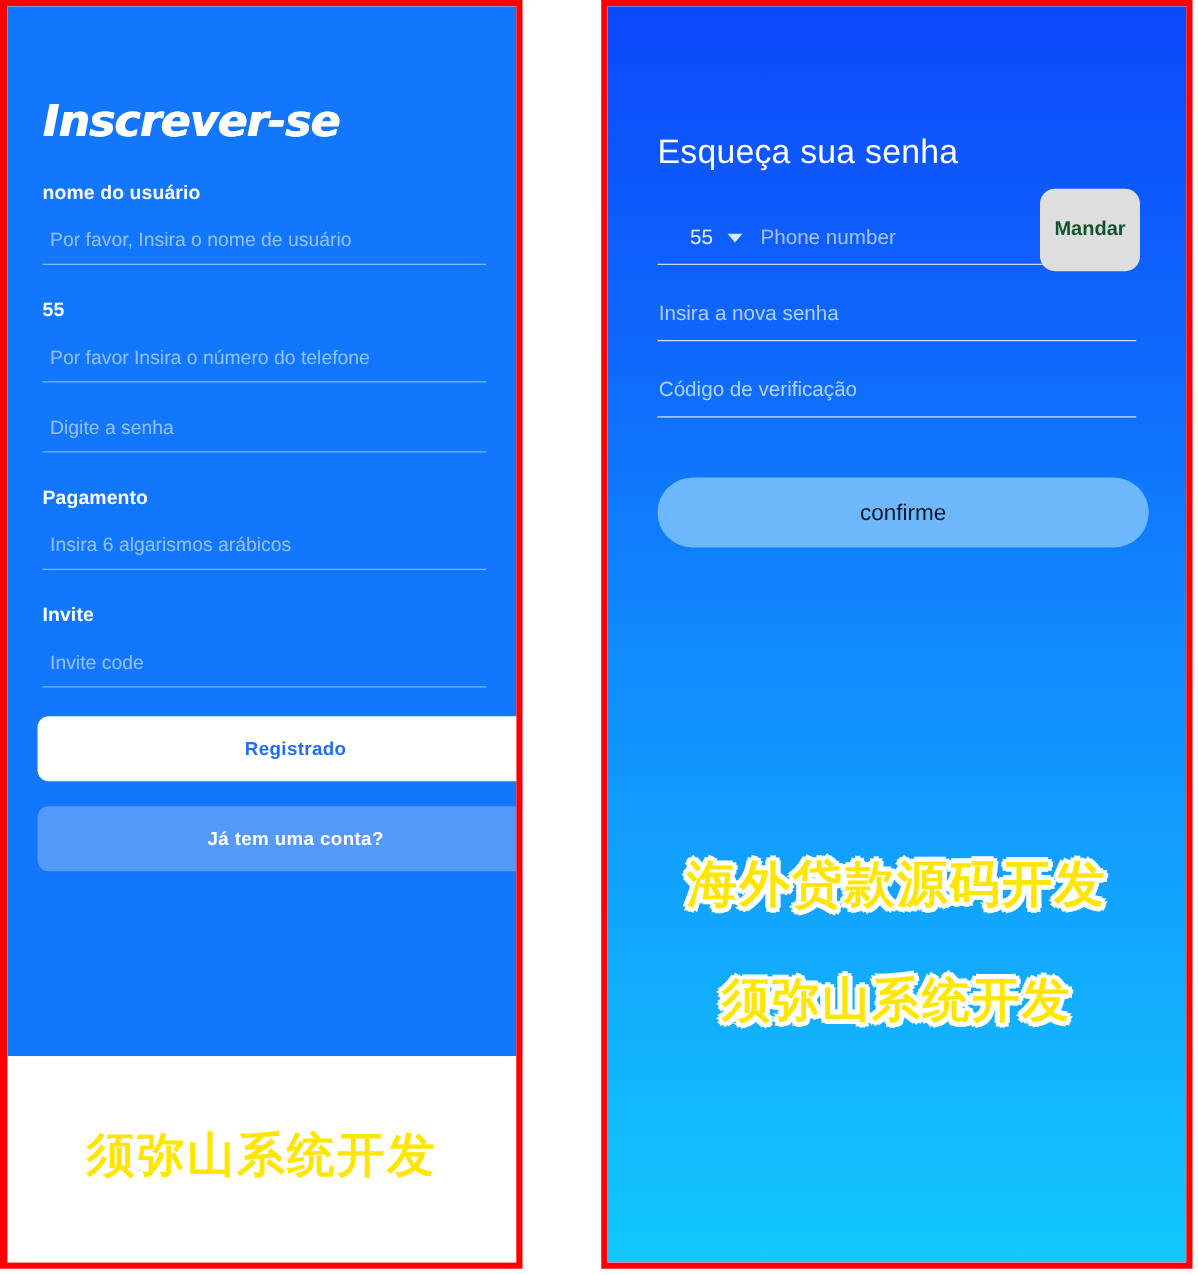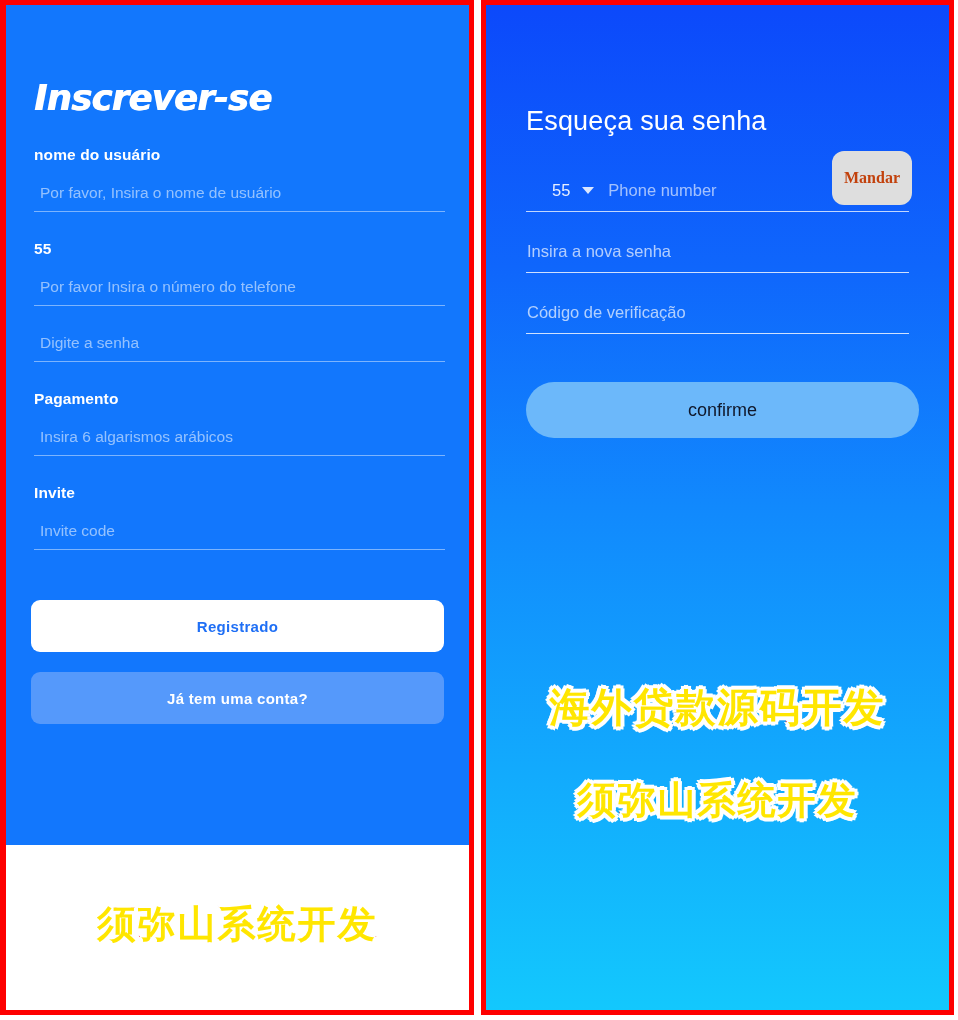--- a/index.html
+++ b/index.html
@@ -18,21 +18,21 @@
     width: 958px;
     height: 1020px;
     background: #ffffff;
   }
 
   
   .left-frame {
     position: absolute;
     left: 0px;
     top: 0px;
-    width: 474px;
+    width: 418px;
     height: 1015px;
     border: 5px solid #fe0000;
     border-left-width: 6px;
     background: #ffffff;
     overflow: hidden;
   }
 
   .left-screen {
     position: absolute;
     left: 0px;
@@ -86,21 +86,21 @@
   .field-input::placeholder {
     color: rgba(255,255,255,0.55);
     font-size: 15.5px;
   }
 
   
   .btn-primary-light {
     display: block;
     width: 413px;
     height: 52px;
-    margin: 50px auto 0 auto;
+    margin: 23px auto 0 auto;
     background: #ffffff;
     border: none;
     border-radius: 9px;
     color: #1f6ff5;
     font-family: "Liberation Sans", sans-serif;
     font-size: 15px;
     font-weight: bold;
     letter-spacing: 0.3px;
     cursor: pointer;
   }
@@ -204,26 +204,26 @@
     font-size: 16.5px;
     color: #ffffff;
   }
   .phone-input::placeholder { color: rgba(255,255,255,0.62); }
 
   .btn-send {
     position: absolute;
     right: -3px;
     top: -30px;
     width: 80px;
-    height: 54px;
+    height: 66px;
     background: #dedede;
     border: none;
     border-radius: 12px;
-    color: #c2410c;
-    font-family: Liberation Serif, serif;
+    color: #14532d;
+    font-family: Liberation Sans, sans-serif;
     font-size: 16px;
     font-weight: bold;
     cursor: pointer;
   }
 
   .right-field {
     display: block;
     width: 100%;
     margin-top: 30px;
     padding: 0 0 11px 1px;

